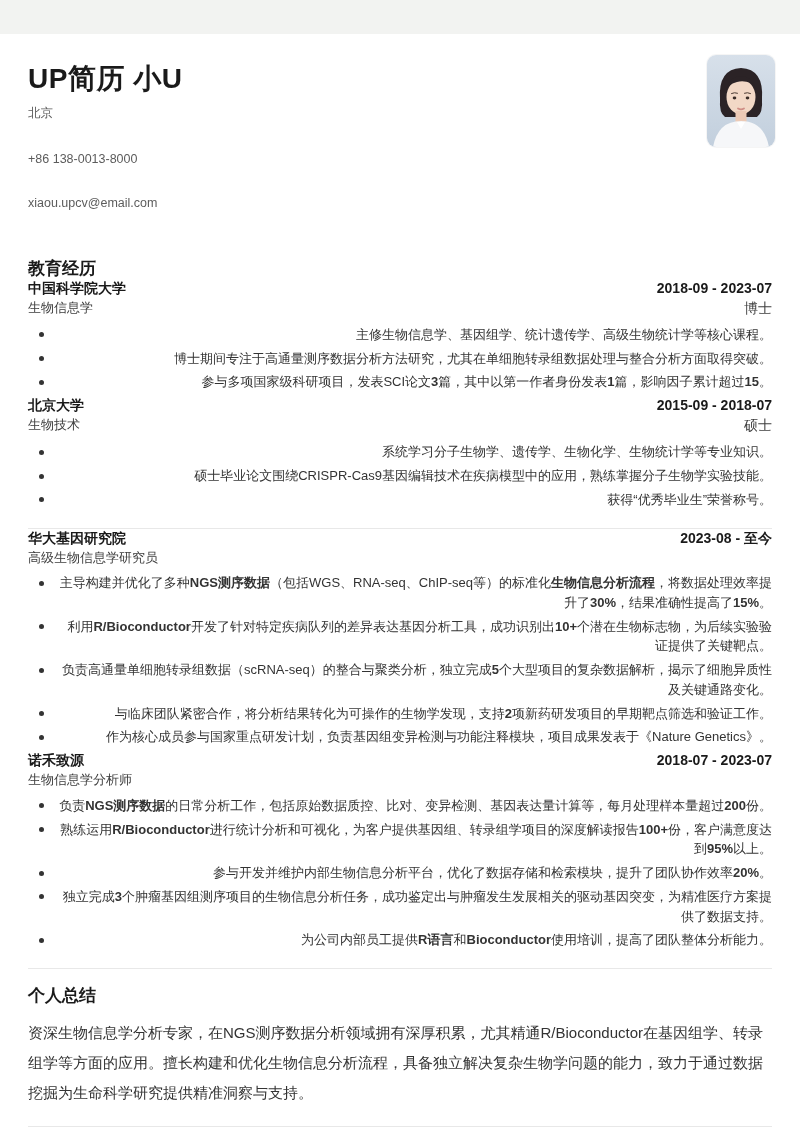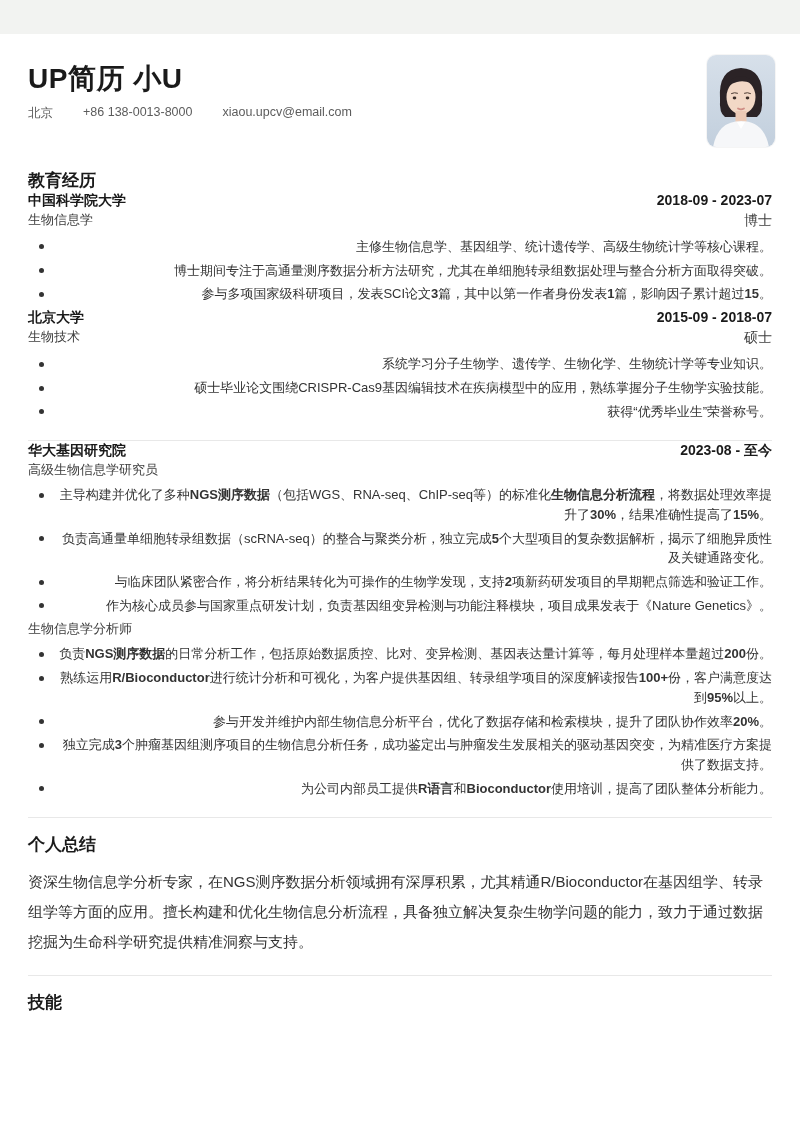--- a/index.html
+++ b/index.html
@@ -7,21 +7,21 @@
     width:800px;height:1130px;overflow:hidden;position:relative;
     background:#ffffff;
     font-family:"Liberation Sans","DejaVu Sans",sans-serif;
     color:#333;
     -webkit-font-smoothing:antialiased;
   }
   .top-band{height:34px;background:#f2f3f1;}
   .page{padding:0 28px;}
   .header{margin-top:28px;}
   .name{margin:0;font-size:28px;font-weight:700;color:#1a1a1a;line-height:1.2;letter-spacing:.5px;}
-  .contacts{margin-top:9px;font-size:12.5px;color:#5c5c5c;display:flex;gap:30px;}
+  .contacts{margin-top:9px;font-size:12.5px;color:#5c5c5c;display:flex;gap:30px;flex-direction:column;}
   .photo{position:absolute;top:55px;right:25px;width:68px;height:92px;border-radius:9px;overflow:hidden;box-shadow:0 0 0 1px rgba(0,0,0,.04);}
   .photo svg{display:block;}
   .sec-title{margin:0;font-size:17px;font-weight:700;color:#1a1a1a;line-height:1.25;}
   .mt-first{margin-top:48px;}
   .mt-after-hr{margin-top:16px;}
   .hr{border:0;border-top:1px solid #e8e8e8;margin:18px 0 0;}
   .entry{margin-top:0;}
   .entry-row{display:flex;justify-content:space-between;align-items:baseline;}
   .org{font-size:14px;font-weight:700;color:#1a1a1a;line-height:1.3;}
   .date{font-size:14px;font-weight:700;color:#1a1a1a;line-height:1.3;white-space:nowrap;}
@@ -116,27 +116,32 @@
     <div class="entry">
       <div class="entry-row">
         <span class="org">华大基因研究院</span>
         <span class="date">2023-08 - 至今</span>
       </div>
       <div class="subrow">
         <span class="role">高级生物信息学研究员</span>
       </div>
       <ul class="bullets">
           <li><span>主导构建并优化了多种</span><span class="b">NGS测序数据</span><span>（包括WGS、RNA-seq、ChIP-seq等）的标准化</span><span class="b">生物信息分析流程</span><span>，将数据处理效率提升了</span><span class="b">30%</span><span>，结果准确性提高了</span><span class="b">15%</span><span>。</span></li>
+          <li><span>利用</span><span class="b">R/Bioconductor</span><span>开发了针对特定疾病队列的差异表达基因分析工具，成功识别出</span><span class="b">10+</span><span>个潜在生物标志物，为后续实验验证提供了关键靶点。</span></li>
           <li><span>负责高通量单细胞转录组数据（scRNA-seq）的整合与聚类分析，独立完成</span><span class="b">5</span><span>个大型项目的复杂数据解析，揭示了细胞异质性及关键通路变化。</span></li>
           <li><span>与临床团队紧密合作，将分析结果转化为可操作的生物学发现，支持</span><span class="b">2</span><span>项新药研发项目的早期靶点筛选和验证工作。</span></li>
           <li><span>作为核心成员参与国家重点研发计划，负责基因组变异检测与功能注释模块，项目成果发表于《Nature Genetics》。</span></li>
         </ul>
     </div>
 
     <div class="entry">
+      <div class="entry-row">
+        <span class="org">诺禾致源</span>
+        <span class="date">2018-07 - 2023-07</span>
+      </div>
       <div class="subrow">
         <span class="role">生物信息学分析师</span>
       </div>
       <ul class="bullets">
           <li><span>负责</span><span class="b">NGS测序数据</span><span>的日常分析工作，包括原始数据质控、比对、变异检测、基因表达量计算等，每月处理样本量超过</span><span class="b">200</span><span>份。</span></li>
           <li><span>熟练运用</span><span class="b">R/Bioconductor</span><span>进行统计分析和可视化，为客户提供基因组、转录组学项目的深度解读报告</span><span class="b">100+</span><span>份，客户满意度达到</span><span class="b">95%</span><span>以上。</span></li>
           <li><span>参与开发并维护内部生物信息分析平台，优化了数据存储和检索模块，提升了团队协作效率</span><span class="b">20%</span><span>。</span></li>
           <li><span>独立完成</span><span class="b">3</span><span>个肿瘤基因组测序项目的生物信息分析任务，成功鉴定出与肿瘤发生发展相关的驱动基因突变，为精准医疗方案提供了数据支持。</span></li>
           <li><span>为公司内部员工提供</span><span class="b">R语言</span><span>和</span><span class="b">Bioconductor</span><span>使用培训，提高了团队整体分析能力。</span></li>
         </ul>

